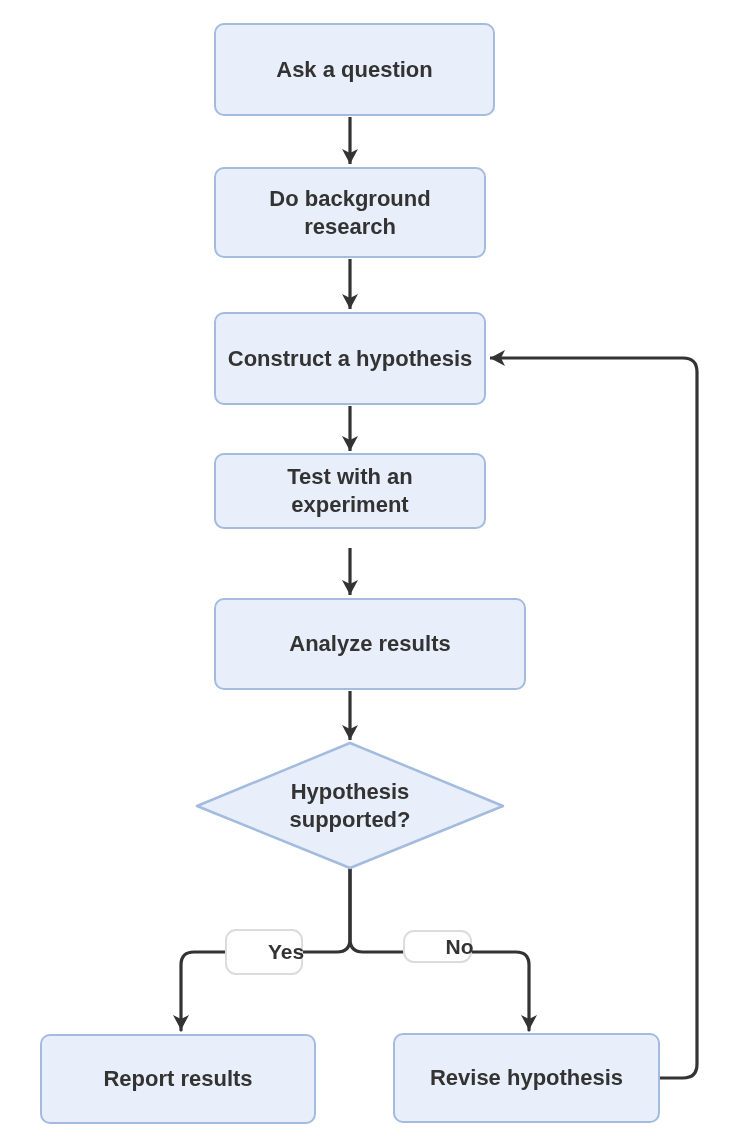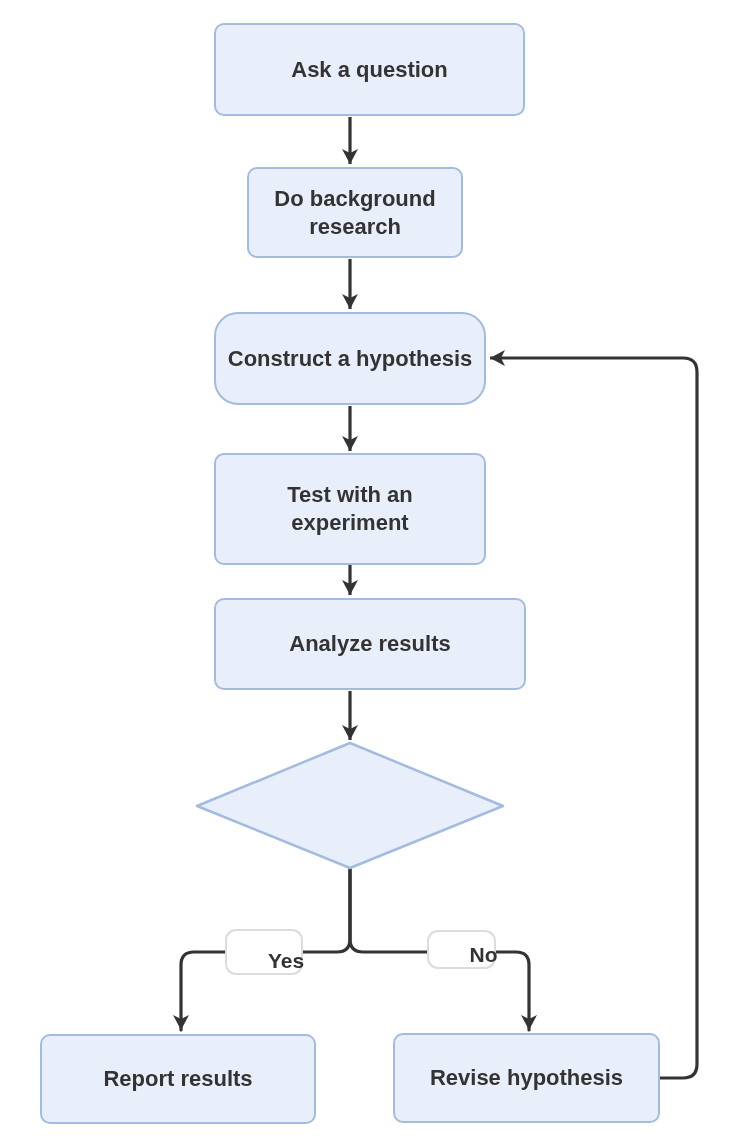--- a/index.html
+++ b/index.html
@@ -55,21 +55,21 @@
     border: none;
   }
   .diamond-label .lbl { display: inline-block; max-width: 150px; }
   .branch-label {
     position: absolute;
     z-index: 3;
     background: #ffffff;
     border: 2px solid #dcdcdc;
     border-radius: 11px;
     display: flex;
-    align-items: flex-end;
+    align-items: center;
     justify-content: center;
     color: #333333;
     font-size: 21px;
     font-weight: bold;
     box-sizing: border-box;
     padding-left: 44px;
   }
 </style>
 </head>
 <body>
@@ -91,46 +91,49 @@
 
     <path d="M350 869 L350 939 Q350 952 337 952 L194 952 Q181 952 181 965 L181 1030" stroke="#333333" stroke-width="3.2" fill="none" stroke-linecap="round" marker-end="url(#arrow)"></path>
 
     <path d="M350 869 L350 939 Q350 952 363 952 L516 952 Q529 952 529 965 L529 1030" stroke="#333333" stroke-width="3.2" fill="none" stroke-linecap="round" marker-end="url(#arrow)"></path>
 
     <path d="M660 1078 L683 1078 Q697 1078 697 1064 L697 372 Q697 358 683 358 L490 358" stroke="#333333" stroke-width="3.2" fill="none" marker-end="url(#arrow)"></path>
 
     <polygon points="350,743 503,806 350,868 197,806" fill="#e9effa" stroke="#a3bbde" stroke-width="2.5" stroke-linejoin="round"></polygon>
   </svg>
 
-  <div class="node" style="left:214px; top:23px; width:311px; height:93px;">
+  <div class="node" style="left:214px; top:23px; width:281px; height:93px;">
     <span class="lbl">Ask a question</span>
   </div>
 
-  <div class="node" style="left:214px; top:167px; width:216px; height:91px;margin-left:33px;">
+  <div class="node" style="left:214px; top:167px; width:272px; height:91px;">
     <span class="lbl narrow-160">Do background research</span>
   </div>
 
-  <div class="node" style="left:214px; top:312px; width:272px; height:93px;border-radius:24px;">
+  <div class="node" style="left:214px; top:312px; width:272px; height:93px;">
     <span class="lbl">Construct a hypothesis</span>
   </div>
 
-  <div class="node" style="left:214px; top:453px; width:272px; height:112px;">
+  <div class="node" style="left:214px; top:453px; width:272px; height:76px;">
     <span class="lbl narrow-150">Test with an experiment</span>
   </div>
 
   <div class="node" style="left:214px; top:598px; width:312px; height:92px;">
     <span class="lbl">Analyze results</span>
   </div>
 
+  <div class="diamond-label" style="left:197px; top:743px; width:306px; height:125px;">
+    <span class="lbl">Hypothesis supported?</span>
+  </div>
 
   <div class="branch-label" style="left:225px; top:929px; width:78px; height:46px;">
     <span>Yes</span>
   </div>
 
-  <div class="branch-label" style="left:403px; top:930px; width:69px; height:39px;margin-left:24px;">
+  <div class="branch-label" style="left:403px; top:930px; width:69px; height:33px;">
     <span>No</span>
   </div>
 
   <div class="node" style="left:393px; top:1033px; width:267px; height:90px;">
     <span class="lbl">Revise hypothesis</span>
   </div>
 
   <div class="node" style="left:40px; top:1034px; width:276px; height:90px;">
     <span class="lbl">Report results</span>
   </div>

